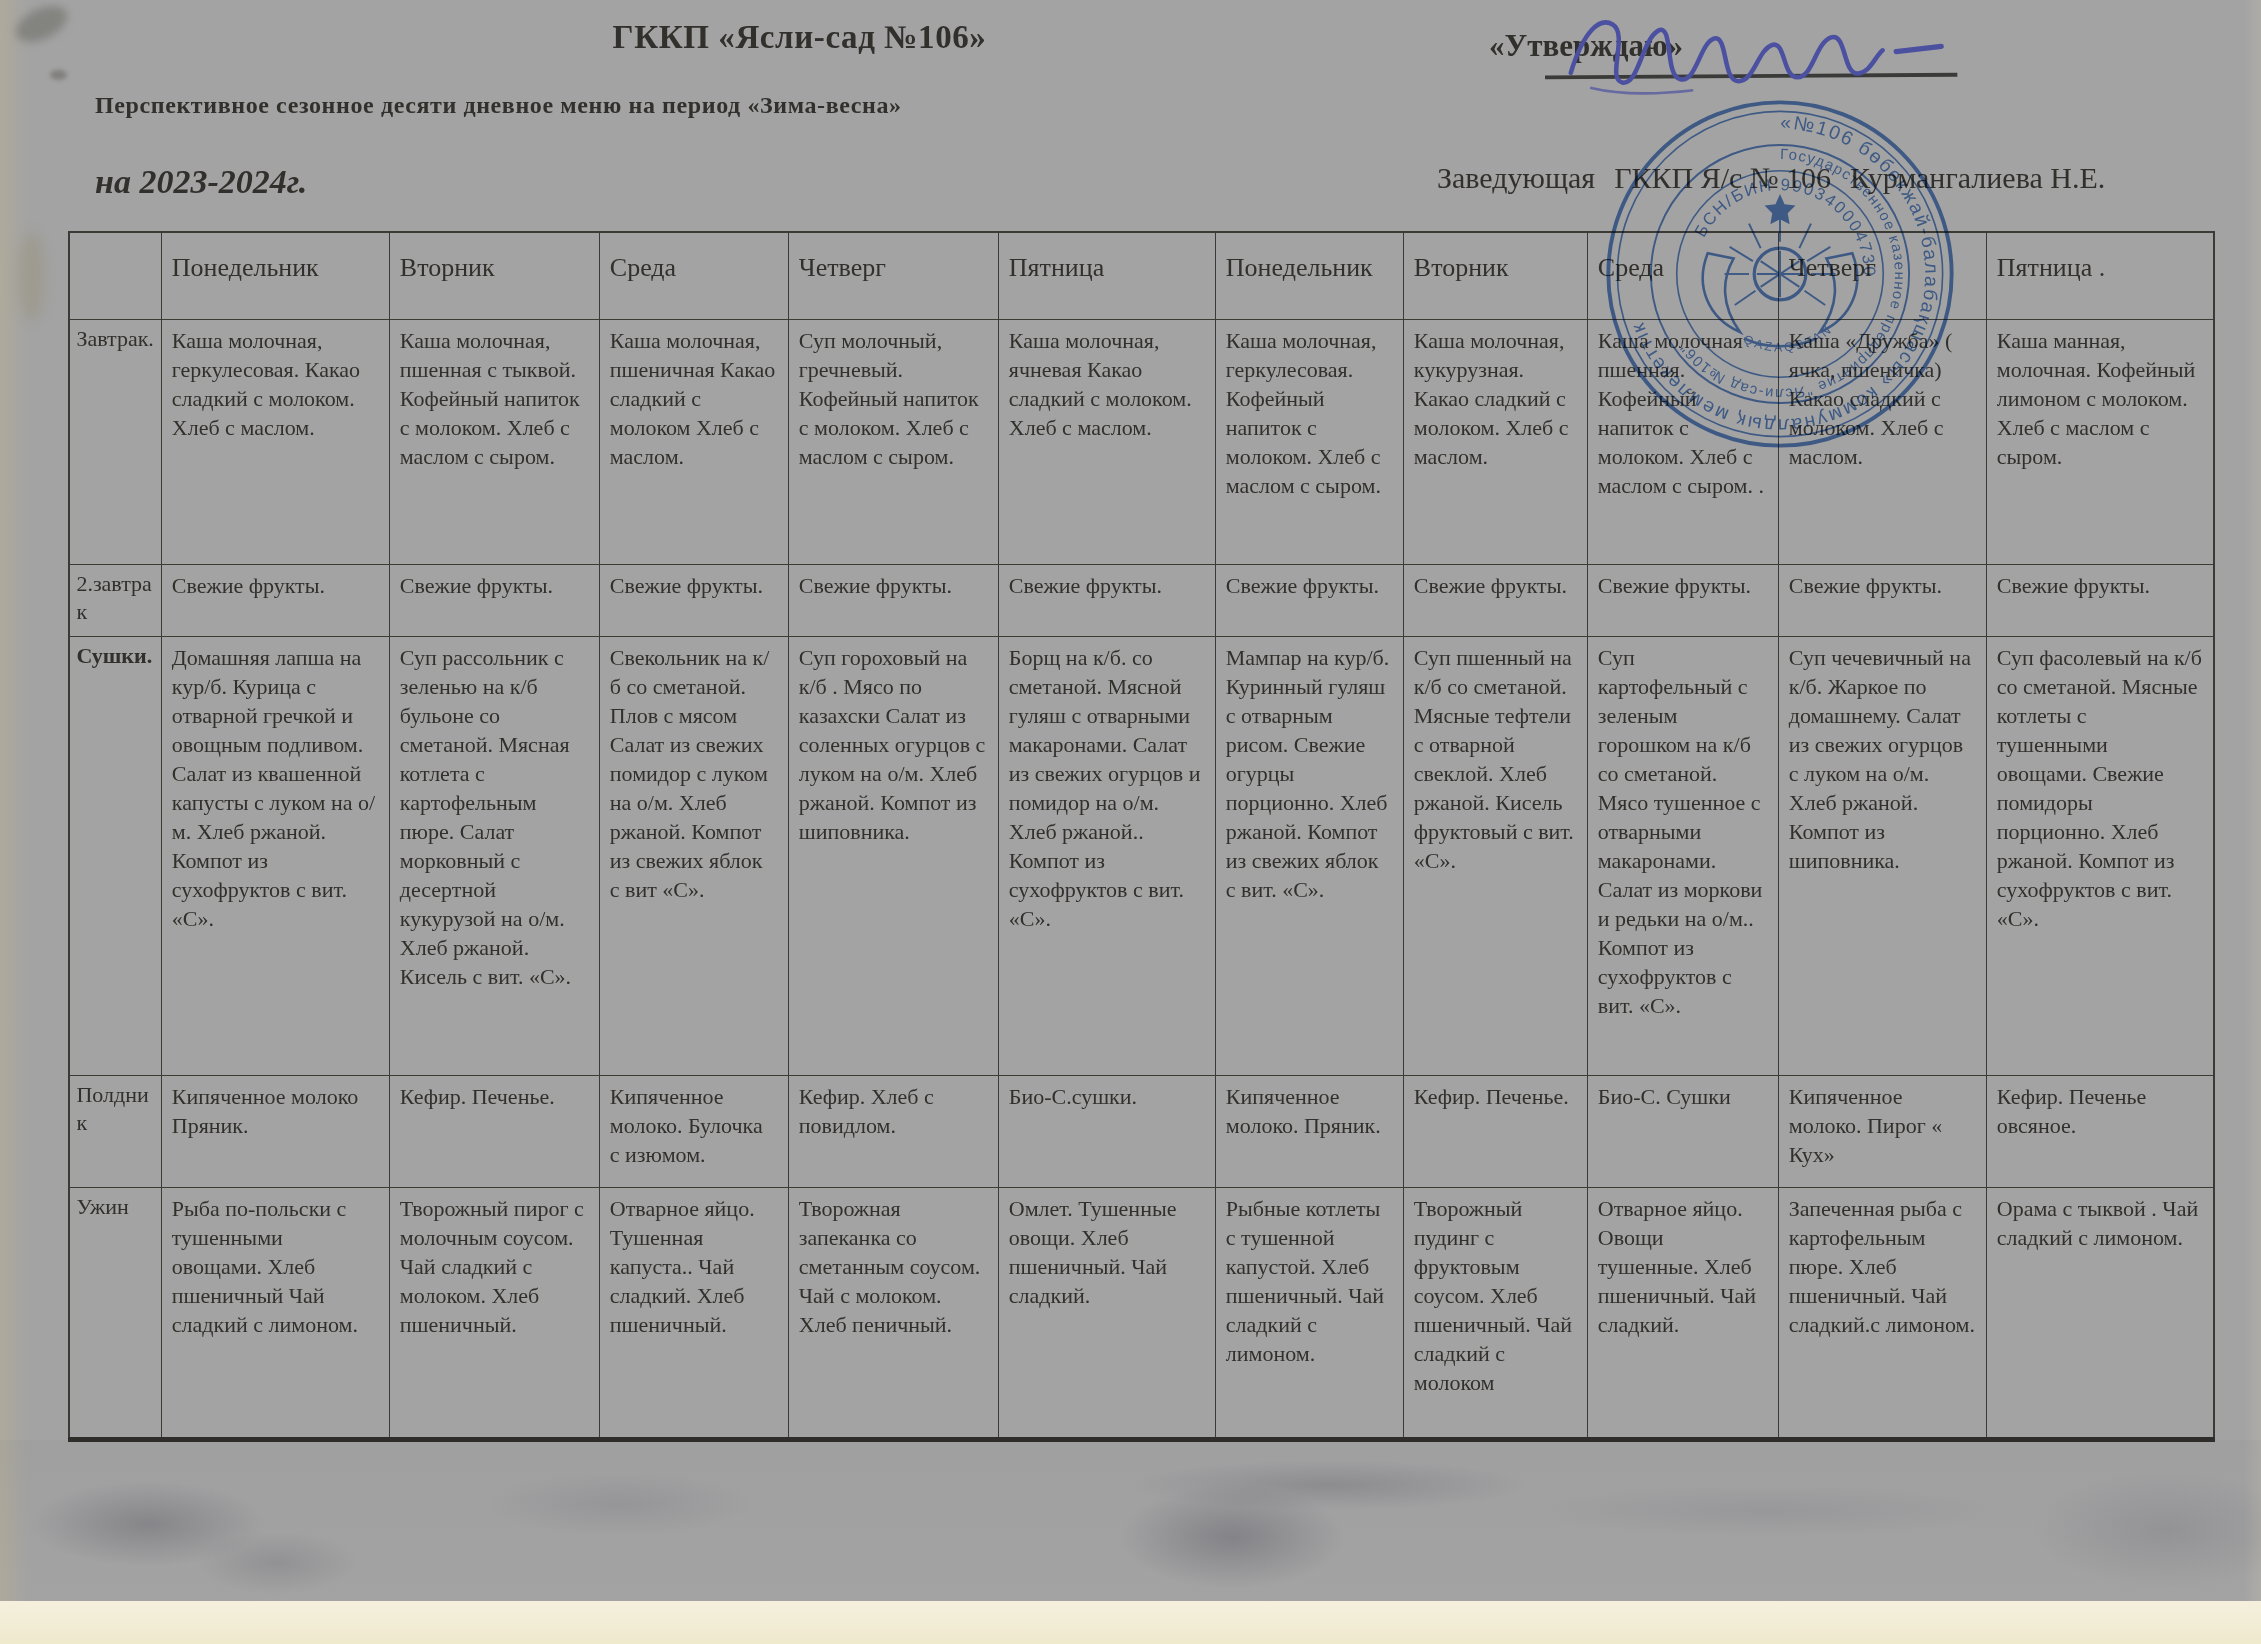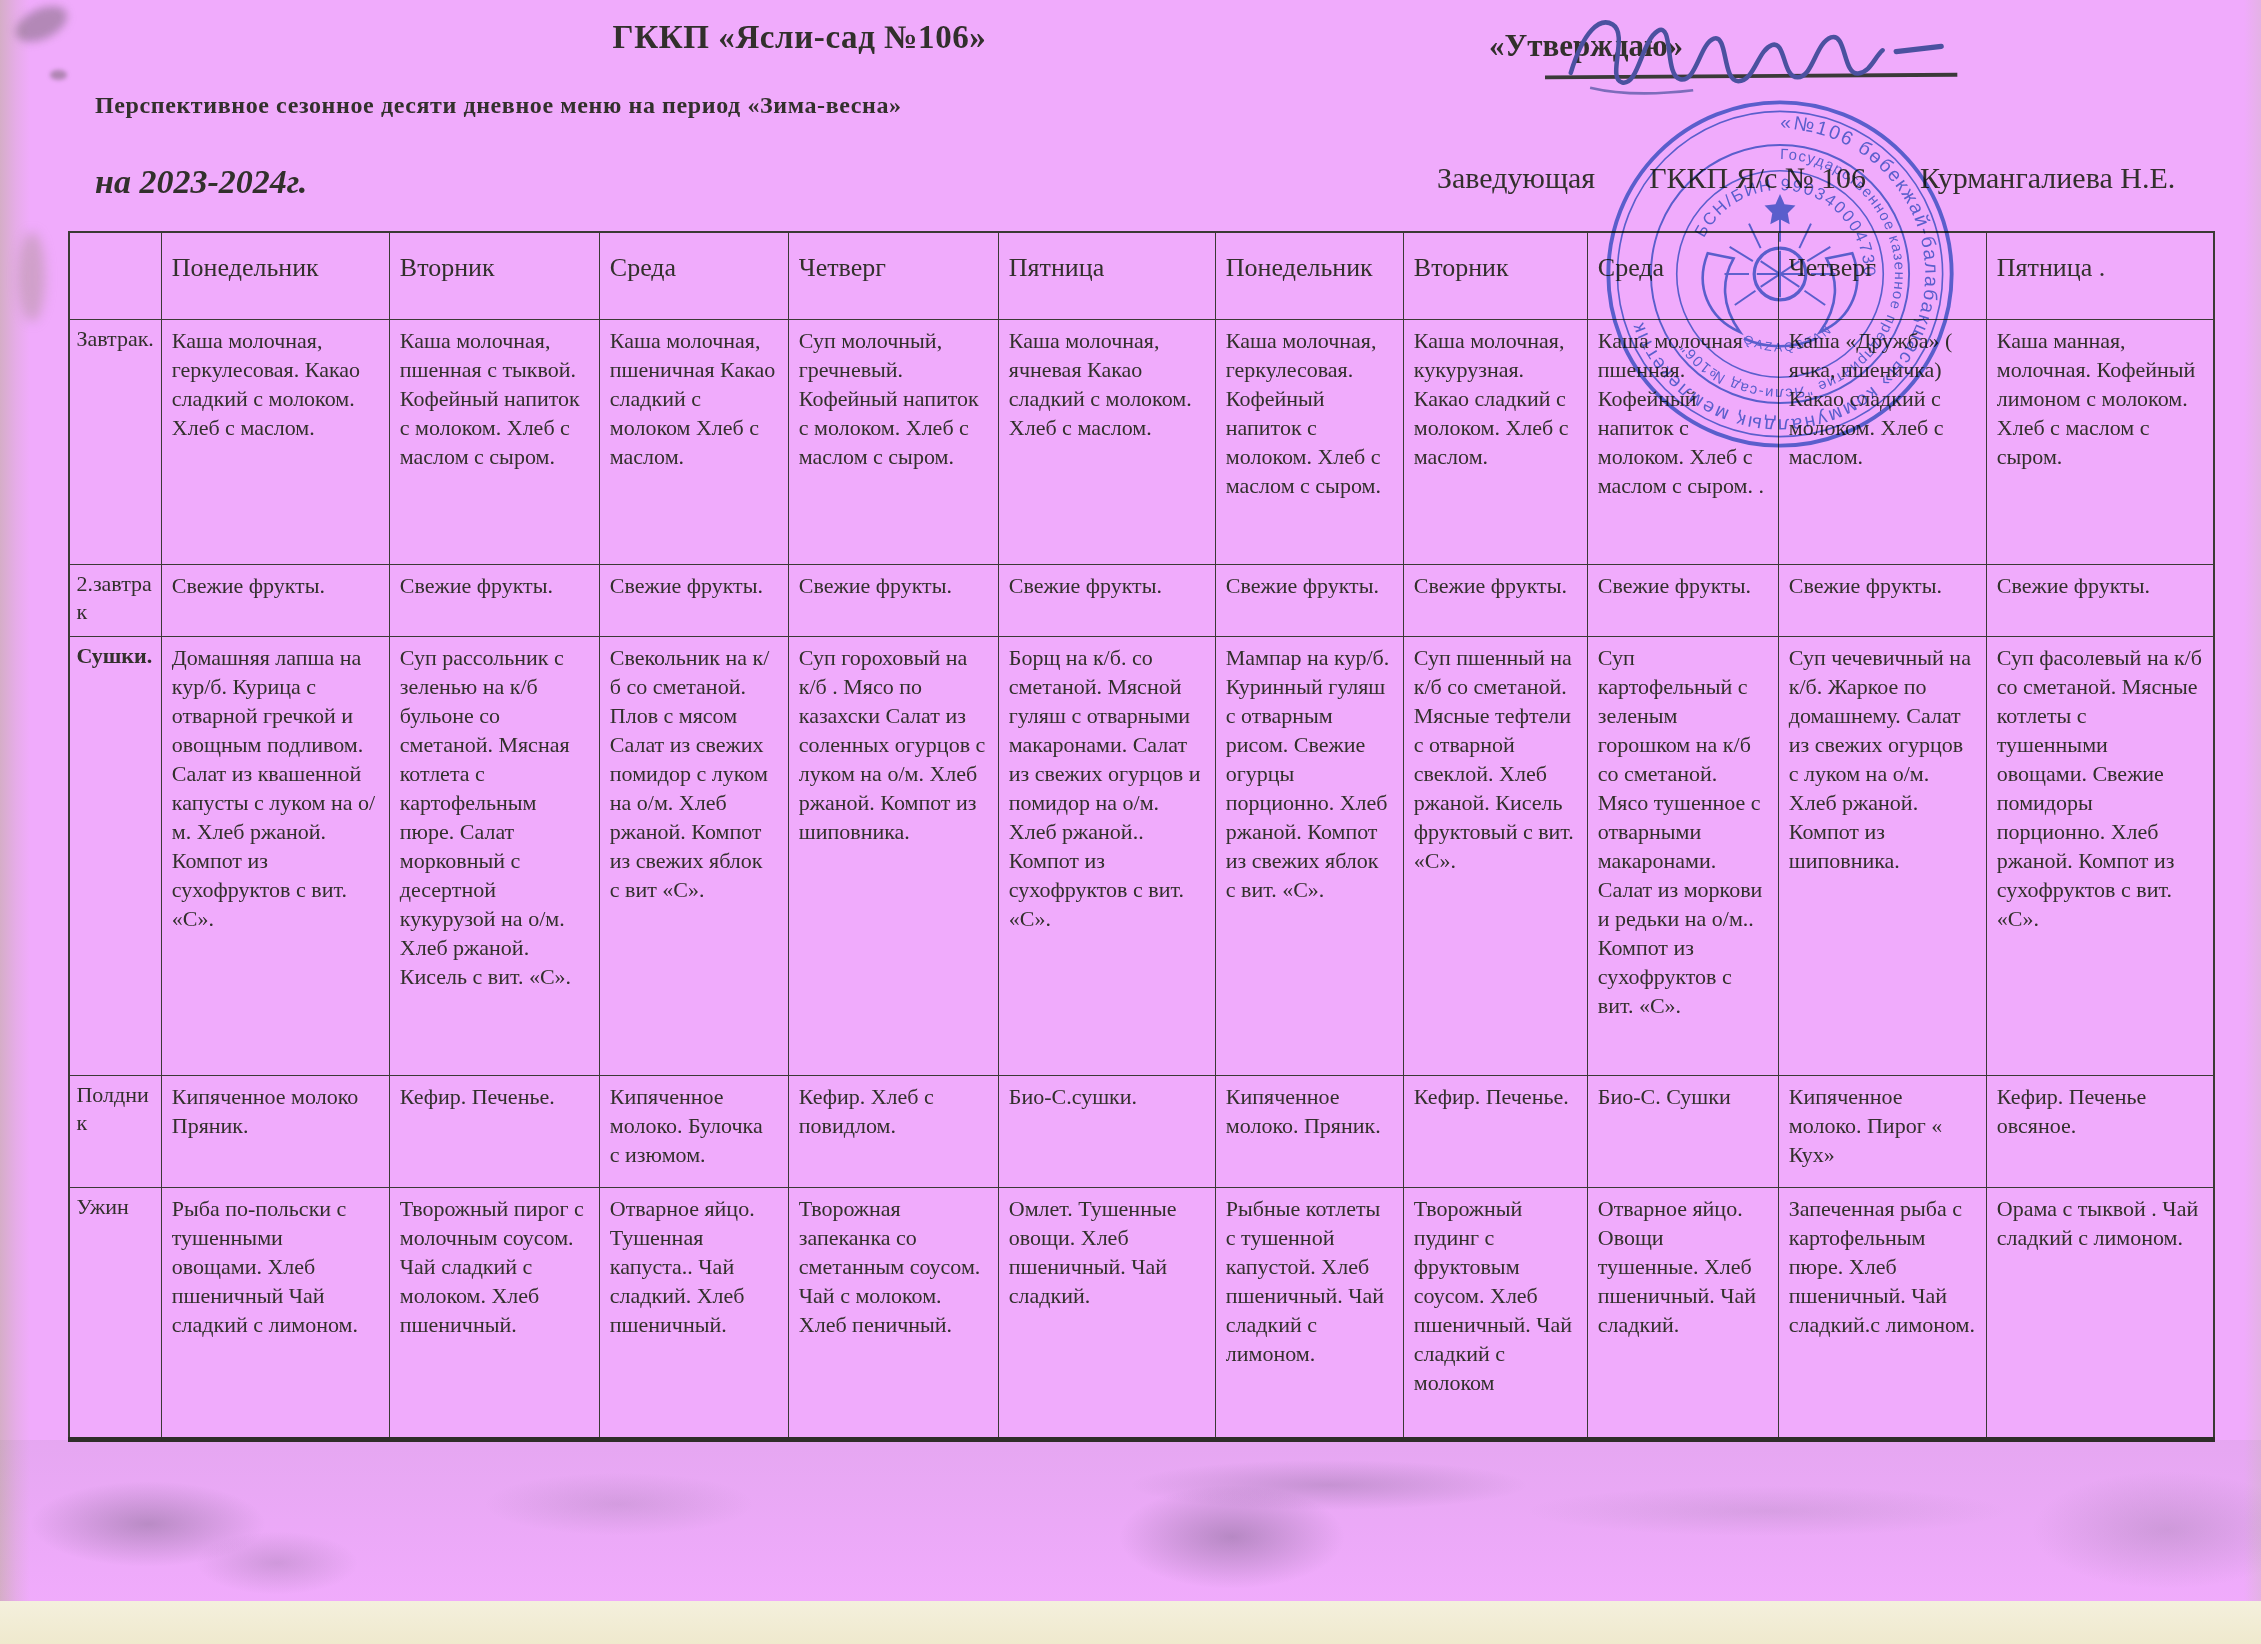--- a/index.html
+++ b/index.html
@@ -1,18 +1,18 @@
 <!DOCTYPE html>
 <html style="font-size:10.3px"><head>
 <meta charset="utf-8">
 <style>
   html,body{margin:0;padding:0;background:#e9e7e0;}
   .page{
     position:relative;width:2261px;height:1645px;overflow:hidden;
-    background:#f0abfc;
+    background:#a3a3a3;
     font-family:"Liberation Serif","DejaVu Serif",serif;
     color:#32302c;
   }
   
   .edge-left{position:absolute;left:0;top:0;width:30px;height:100%;
     background:linear-gradient(90deg,rgba(186,176,146,.5),rgba(186,176,146,.18) 55%,rgba(186,176,146,0));}
   .edge-right{position:absolute;right:0;top:0;width:17px;height:100%;
     background:linear-gradient(270deg,rgba(200,194,176,.30),rgba(200,194,176,0));}
   .corner-mark1{position:absolute;left:14px;top:9px;width:55px;height:30px;border-radius:50%;
     background:rgba(80,78,70,.38);filter:blur(4.5px);transform:rotate(-25deg);}
@@ -32,21 +32,21 @@
       linear-gradient(180deg, rgba(125,125,135,.09), rgba(125,125,135,.04) 55%, rgba(125,125,135,0));}
   .cream-band{position:absolute;left:0;top:1601px;width:100%;height:44px;
     background:linear-gradient(180deg,#f4f0dd,#efe9cd);}
   
   .org-title{position:absolute;left:503px;top:19.3px;width:593px;text-align:center;
     font-size:33px;font-weight:bold;letter-spacing:0.6px;}
   .doc-title{position:absolute;left:95px;top:92px;font-size:24px;font-weight:bold;letter-spacing:0.6px;}
   .doc-years{position:absolute;left:95px;top:163px;font-size:34px;font-weight:bold;font-style:italic;}
   .approve{position:absolute;left:1489px;top:28px;font-size:31px;font-weight:bold;}
   .sig-wrap{position:absolute;left:1545px;top:5.2px;width:451px;height:97px;}
-  .head-line{position:absolute;left:1437px;top:161px;width:793px;display:flex;gap:54px;
+  .head-line{position:absolute;left:1437px;top:161px;width:793px;display:flex;gap:19px;
     font-size:30px;white-space:nowrap;}
   .head-line .b{font-weight:normal;}
   
   .menu-table-wrap{position:absolute;left:68px;top:231px;}
   table.menu{border-collapse:collapse;table-layout:fixed;width:2143px;
     border:2.6px solid #3b3a35;border-bottom:5.2px solid #2e2d29;}
   table.menu td,table.menu th{border:1.9px solid #3b3a35;vertical-align:top;text-align:left;
     padding:6.4px 10.3px;font-weight:normal;overflow:hidden;word-wrap:break-word;}
   table.menu thead th{font-size:26px;padding-top:20px;}
   table.menu td{font-size:22px;line-height:1.32;margin-left:25px;}

